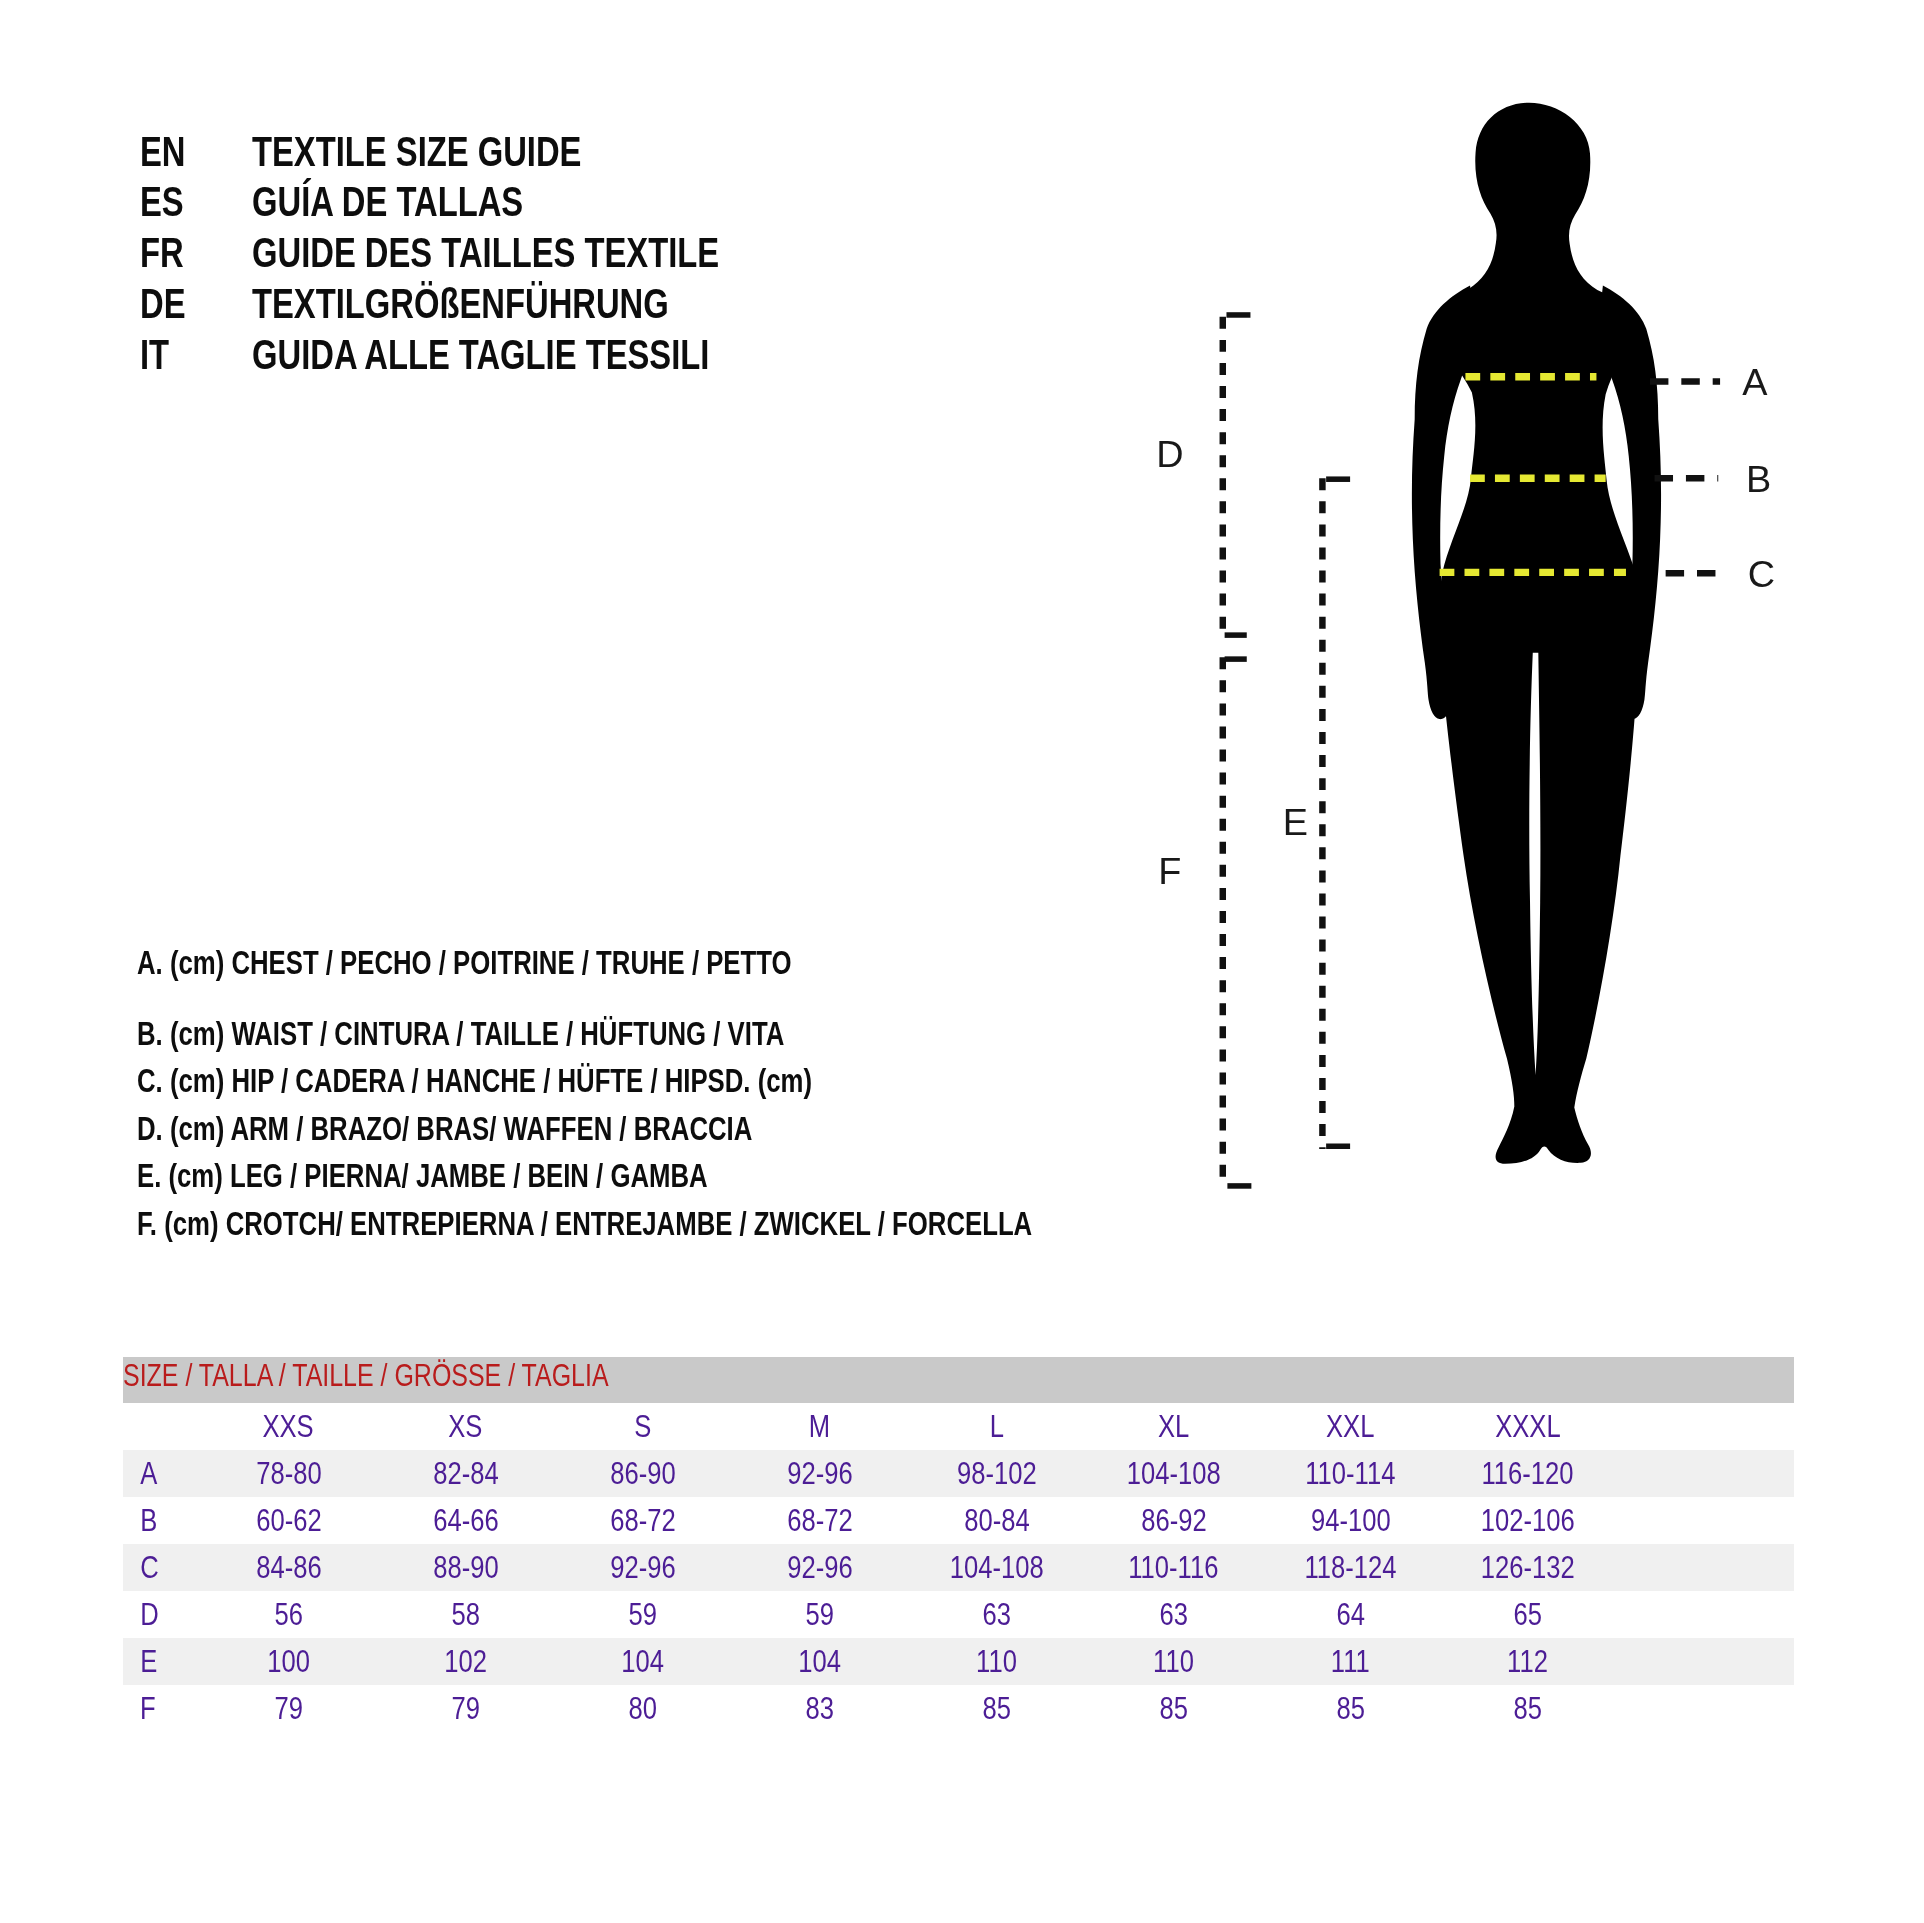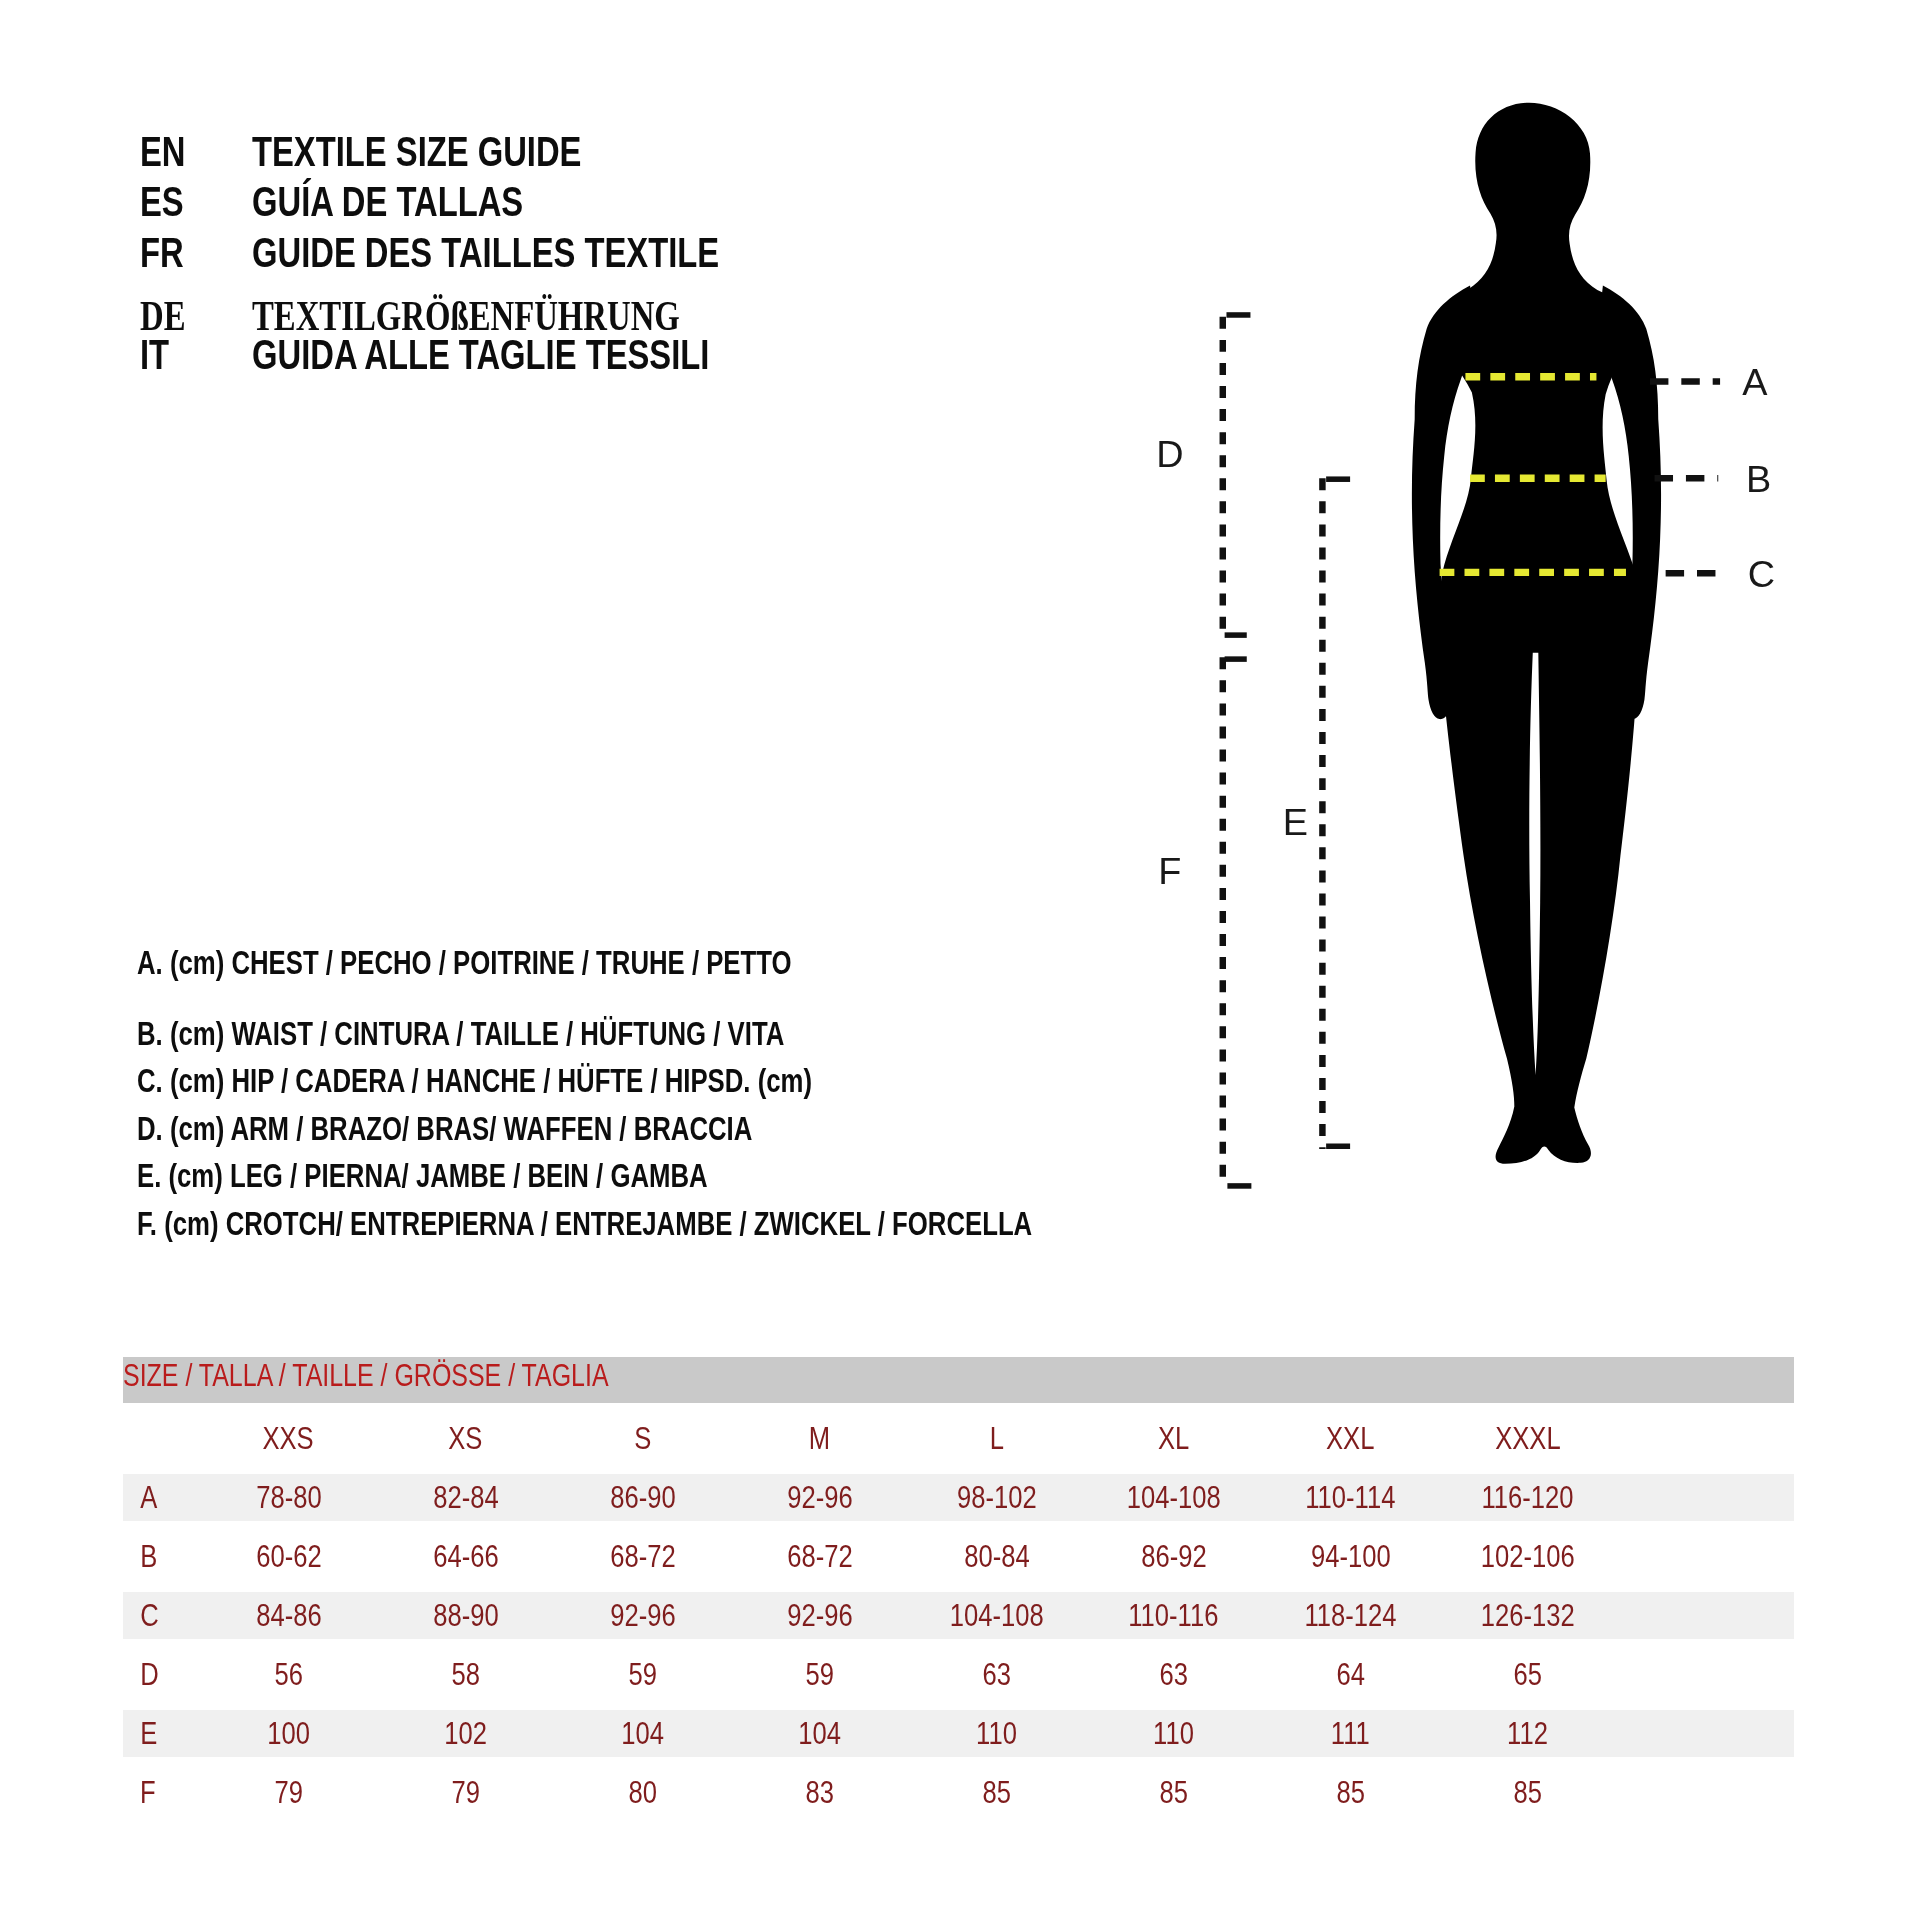--- a/index.html
+++ b/index.html
@@ -22,21 +22,21 @@
 
   
   .gender{position:absolute;left:137px;top:1281px;height:47px;margin:0;display:flex;align-items:center;
           font-size:35px;font-weight:700;}
 
   
   .size-table{position:absolute;left:123px;top:1357px;width:1671px;}
   .thead-bar{height:46px;background:#c9c9c9;display:flex;align-items:flex-start;
              font-size:32px;color:#b91c1c;}
   .trow{display:grid;grid-template-columns:77px repeat(8,177px) auto;height:47px;align-items:center;
-        font-size:32px;color:#7f1d1d;margin-top:12px;}
+        font-size:32px;color:#4c1d95;}
   .trow.stripe{background:#f0f0f0;}
   .cell{text-align:center;}
   .cell.rlabel{text-align:left;padding-left:14.8px;}
 
   
   .figure-svg{position:absolute;left:1144px;top:88px;}
   .figure-svg text{font-family:"Liberation Sans","DejaVu Sans",sans-serif;font-size:41px;fill:#191919;}
 </style>
 </head>
 <body>
@@ -49,21 +49,21 @@
         <span class="lang-label cx">TEXTILE SIZE GUIDE</span>
       </div>
       <div class="lang-row" style="top: 176px;">
         <span class="lang-code cx">ES</span>
         <span class="lang-label cx">GUÍA DE TALLAS</span>
       </div>
       <div class="lang-row" style="top: 227px;">
         <span class="lang-code cx">FR</span>
         <span class="lang-label cx">GUIDE DES TAILLES TEXTILE</span>
       </div>
-      <div class="lang-row" style="top: 290px; font-family: Liberation Serif, serif;">
+      <div class="lang-row" style="top: 278px;">
         <span class="lang-code cx">DE</span>
         <span class="lang-label cx">TEXTILGRÖßENFÜHRUNG</span>
       </div>
       <div class="lang-row" style="top: 329px; align-items: center;">
         <span class="lang-code cx">IT</span>
         <span class="lang-label cx">GUIDA ALLE TAGLIE TESSILI</span>
       </div>
     </section>
 
   <svg class="figure-svg" width="665" height="1121" viewBox="0 0 720 1215">

